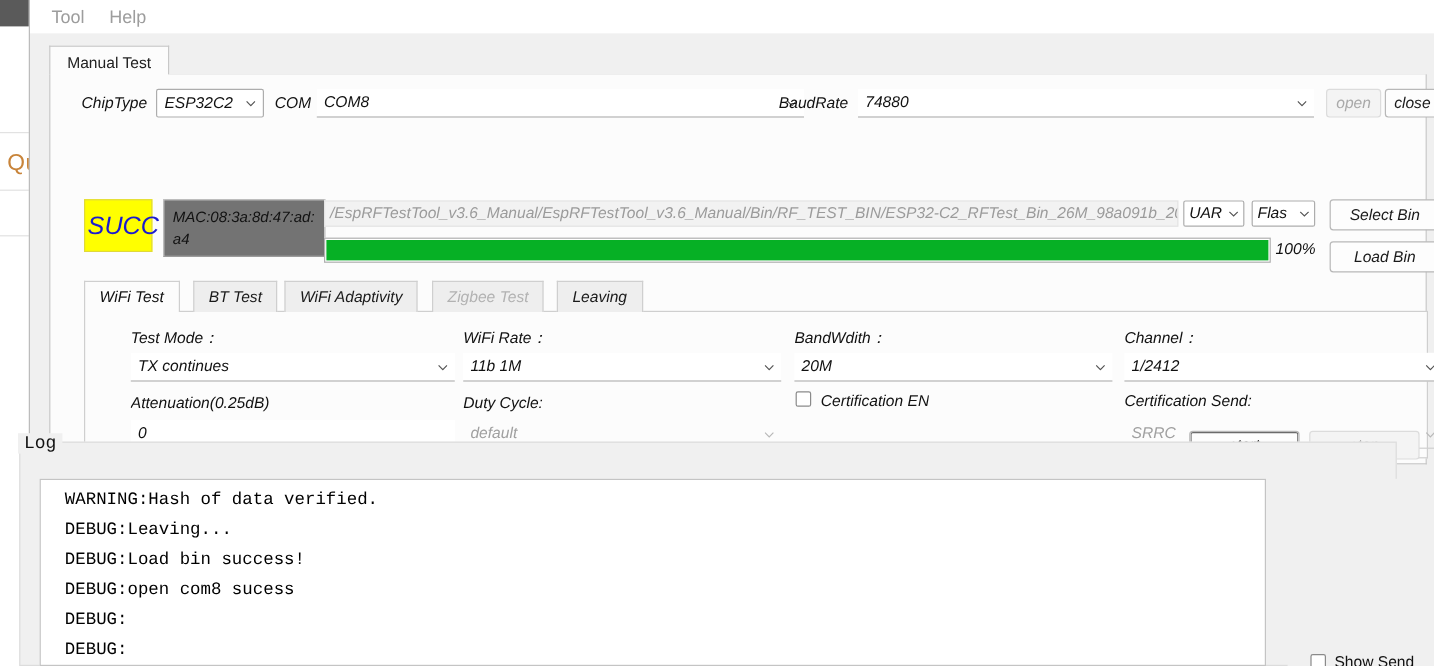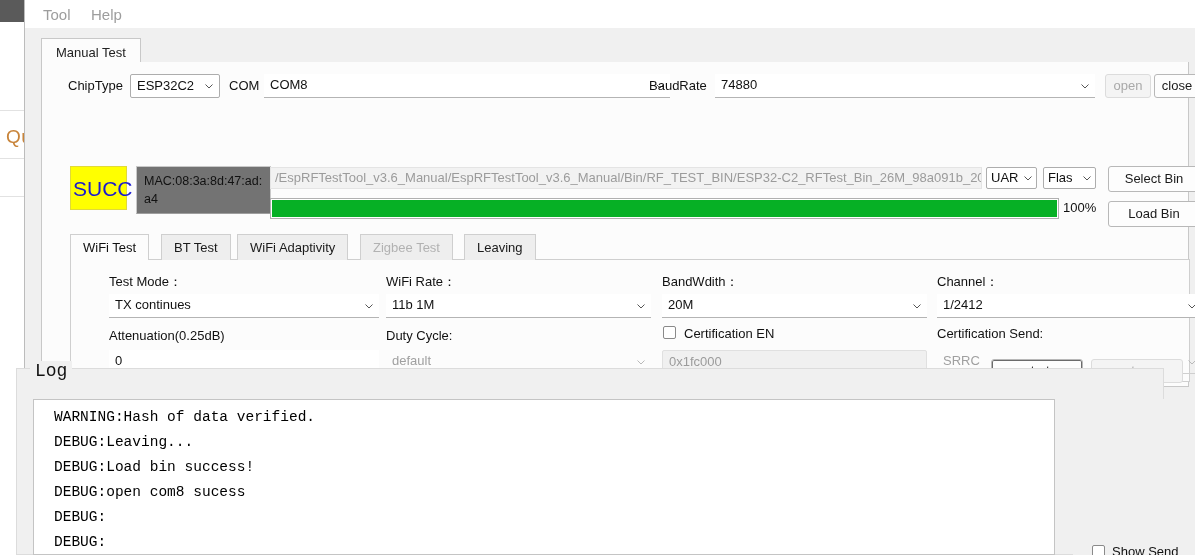--- a/index.html
+++ b/index.html
@@ -71,20 +71,21 @@
   }
   .outer-tab-underline {
     position: absolute; left: 0; top: 24px; width: 1148px; height: 1px;
     background: #c8c8c8;
   }
   .outer-panel {
     position: absolute; left: 16px; top: 34px; width: 1148px; height: 325px;
     background: #fcfcfc;
     border: 1px solid #c8c8c8;
     border-top: none;
+    font-style: italic;
   }
 
   
   .row-conn { position: absolute; left: 0; top: 12px; width: 100%; height: 26px; }
   .lbl {
     position: absolute; font-size: 13px; color: #111; line-height: 24px;
     white-space: nowrap; overflow: hidden;
   }
   .ctl {
     position: absolute; height: 24px; background: #ffffff;
@@ -174,23 +175,23 @@
     background: #ffffff; border: 1px solid #8a8a8a; border-radius: 2px;
   }
 
   
   .log-group {
     position: absolute; left: 16px; top: 368px; width: 1148px; height: 187px;
     border: 1px solid #dcdcdc; border-top: 1px solid #dcdcdc;
     background: #f0f0f0;
   }
   .log-legend {
-    position: absolute; left: 30px; top: 361px;
+    position: absolute; left: 15px; top: 361px;
     background: #f0f0f0; padding: 0 5px;
-    font-size: 18px; color: #111;
+    font-size: 15px; color: #111;
     font-family: "Liberation Mono", monospace;
   }
   .log-box {
     position: absolute; left: 33px; top: 399px; width: 1022px; height: 156px;
     background: #ffffff; border: 1px solid #c4c4c4;
     overflow: hidden;
   }
   .log-line {
     font-family: "Liberation Mono", monospace;
     font-size: 14.5px; color: #000;
@@ -352,21 +353,20 @@
           <div class="ctl combo flat" style="left:591px; top:34px; width:265px;">
             <span class="val">20M</span>
             <span class="caret">
               <svg width="8" height="5" viewBox="0 0 8 5">
                   <polyline points="0.5,0.5 4,4 7.5,0.5" fill="none" stroke="#555" stroke-width="1"></polyline>
                 </svg>
             </span>
           </div>
           <div class="cbox" style="left:592px; top:66px;"></div>
           <div class="lbl" style="left:613px; top:62px;">Certification EN</div>
-          <div class="ctl" style="left:591px; top:90px; width:265px; background:#f0f0f0; border-color:#e0e0e0; color:#9b9b9b;">0x1fc000</div>
 
           <div class="lbl" style="left:866px; top:10px;">Channel：</div>
           <div class="ctl combo flat" style="left:866px; top:34px; width:265px;">
             <span class="val">1/2412</span>
             <span class="caret">
               <svg width="8" height="5" viewBox="0 0 8 5">
                   <polyline points="0.5,0.5 4,4 7.5,0.5" fill="none" stroke="#555" stroke-width="1"></polyline>
                 </svg>
             </span>
           </div>

